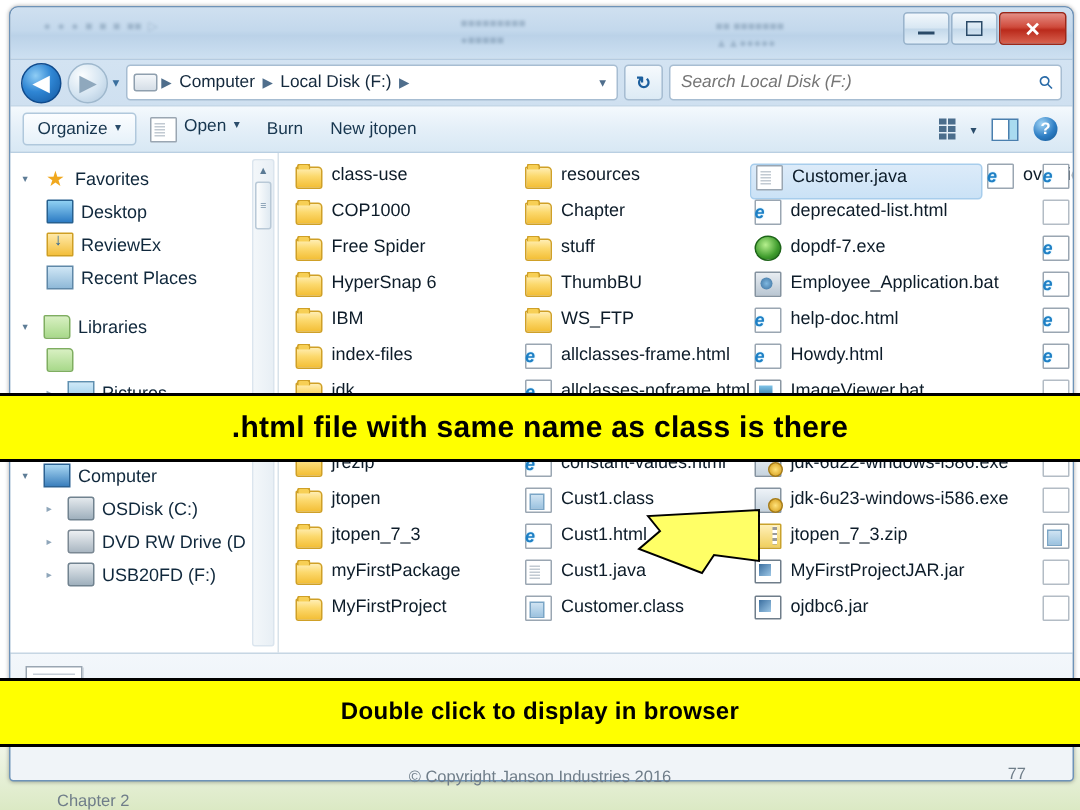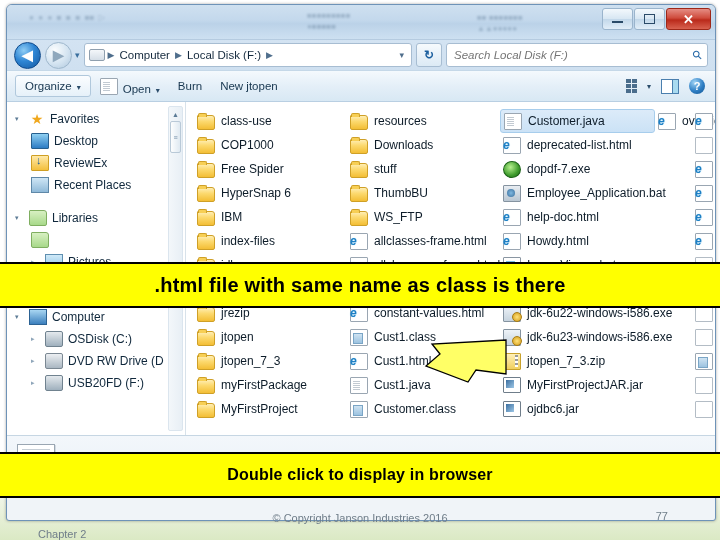--- a/index.html
+++ b/index.html
@@ -100,21 +100,21 @@
   .mag{color:#2a6ba8;font-size:12px;transform:rotate(-45deg);}
 
   
   .cmdbar{
     height:30px;display:flex;align-items:center;gap:0;padding:0 8px;
     background:linear-gradient(180deg,#f4f9fd 0%,#e4eff8 50%,#d8e8f4 100%);
     border-top:1px solid #c5d8e8;border-bottom:1px solid #b9cfe2;
     font-size:11.5px;color:#17364f;
   }
   .cmdbtn{
-    display:flex;align-items:flex-end;gap:5px;padding:4px 9px;border-radius:3px;
+    display:flex;align-items:flex-start;gap:5px;padding:4px 9px;border-radius:3px;
     white-space:nowrap;
   }
   .cmdbtn.boxed{
     border:1px solid #b0c8dc;background:linear-gradient(180deg,#fbfdff,#e6f1f9);
   }
   .caret{font-size:8px;color:#2b4d6b;}
   .cmdright{margin-left:auto;display:flex;align-items:center;gap:10px;padding-right:2px;}
   .viewicon{display:grid;grid-template-columns:5px 5px;grid-template-rows:4px 4px 4px;gap:1px;}
   .viewicon i{background:#4a6d8c;display:block;}
   .panebtn{width:16px;height:13px;border:1px solid #4a7fae;display:flex;}
@@ -179,21 +179,21 @@
   
   .files{
     flex:1;position:relative;overflow:hidden;background:#fff;
     padding:7px 0 0 8px;
   }
   .filecols{
     display:flex;flex-direction:column;flex-wrap:wrap;
     height:318px;align-content:flex-start;
   }
   .fitem{
-    width:150px;height:24px;display:flex;align-items:center;gap:6px;
+    width:150px;height:24px;display:flex;align-items:flex-start;gap:6px;
     font-size:12px;color:#0d1c29;white-space:nowrap;padding-left:3px;
   }
   .fitem.sel{
     background:linear-gradient(180deg,#dcebf9,#cbe2f6);
     border:1px solid #a7cdec;border-radius:3px;height:22px;
   }
   .fico{width:16px;height:16px;flex:0 0 16px;position:relative;}
   .fico.folder{
     background:linear-gradient(180deg,#ffeeb4 0%,#fcd96e 42%,#f3be35 100%);
     border:1px solid #cfa027;border-radius:1px 3px 2px 2px;margin-top:2px;height:13px;
@@ -308,21 +308,21 @@
   
   #arrow{position:absolute;left:410px;top:336px;width:100px;height:52px;}
 
   
   .footer{
     position:absolute;left:0;bottom:0;width:720px;height:44px;
     font-size:11px;color:#6f7d89;
   }
   .ftleft{position:absolute;left:38px;top:32px;}
   .ftcenter{position:absolute;left:0;right:0;top:16px;text-align:center;}
-  .ftright{position:absolute;right:52px;top:14px;}
+  .ftright{position:absolute;right:36px;top:14px;}
 </style>
 </head>
 <body>
 
 <div id="slide">
 
   <div id="explorer">
 
     <div class="titlebar">
       <div class="ghost" style="left:22px;top:8px;">●&nbsp;&nbsp;●&nbsp;&nbsp;●&nbsp;&nbsp;■&nbsp;&nbsp;■&nbsp;&nbsp;■&nbsp;&nbsp;■■&nbsp;&nbsp;▷</div>
@@ -522,21 +522,21 @@
               <span class="fico folder"></span>
               <span>MyFirstProject</span>
             </div>
 
           <div class="fitem">
               <span class="fico folder"></span>
               <span>resources</span>
             </div>
           <div class="fitem">
               <span class="fico folder"></span>
-              <span>Downloads</span>
+              <span>Chapter</span>
             </div>
           <div class="fitem">
               <span class="fico folder"></span>
               <span>stuff</span>
             </div>
           <div class="fitem">
               <span class="fico folder"></span>
               <span>ThumbBU</span>
             </div>
           <div class="fitem">

